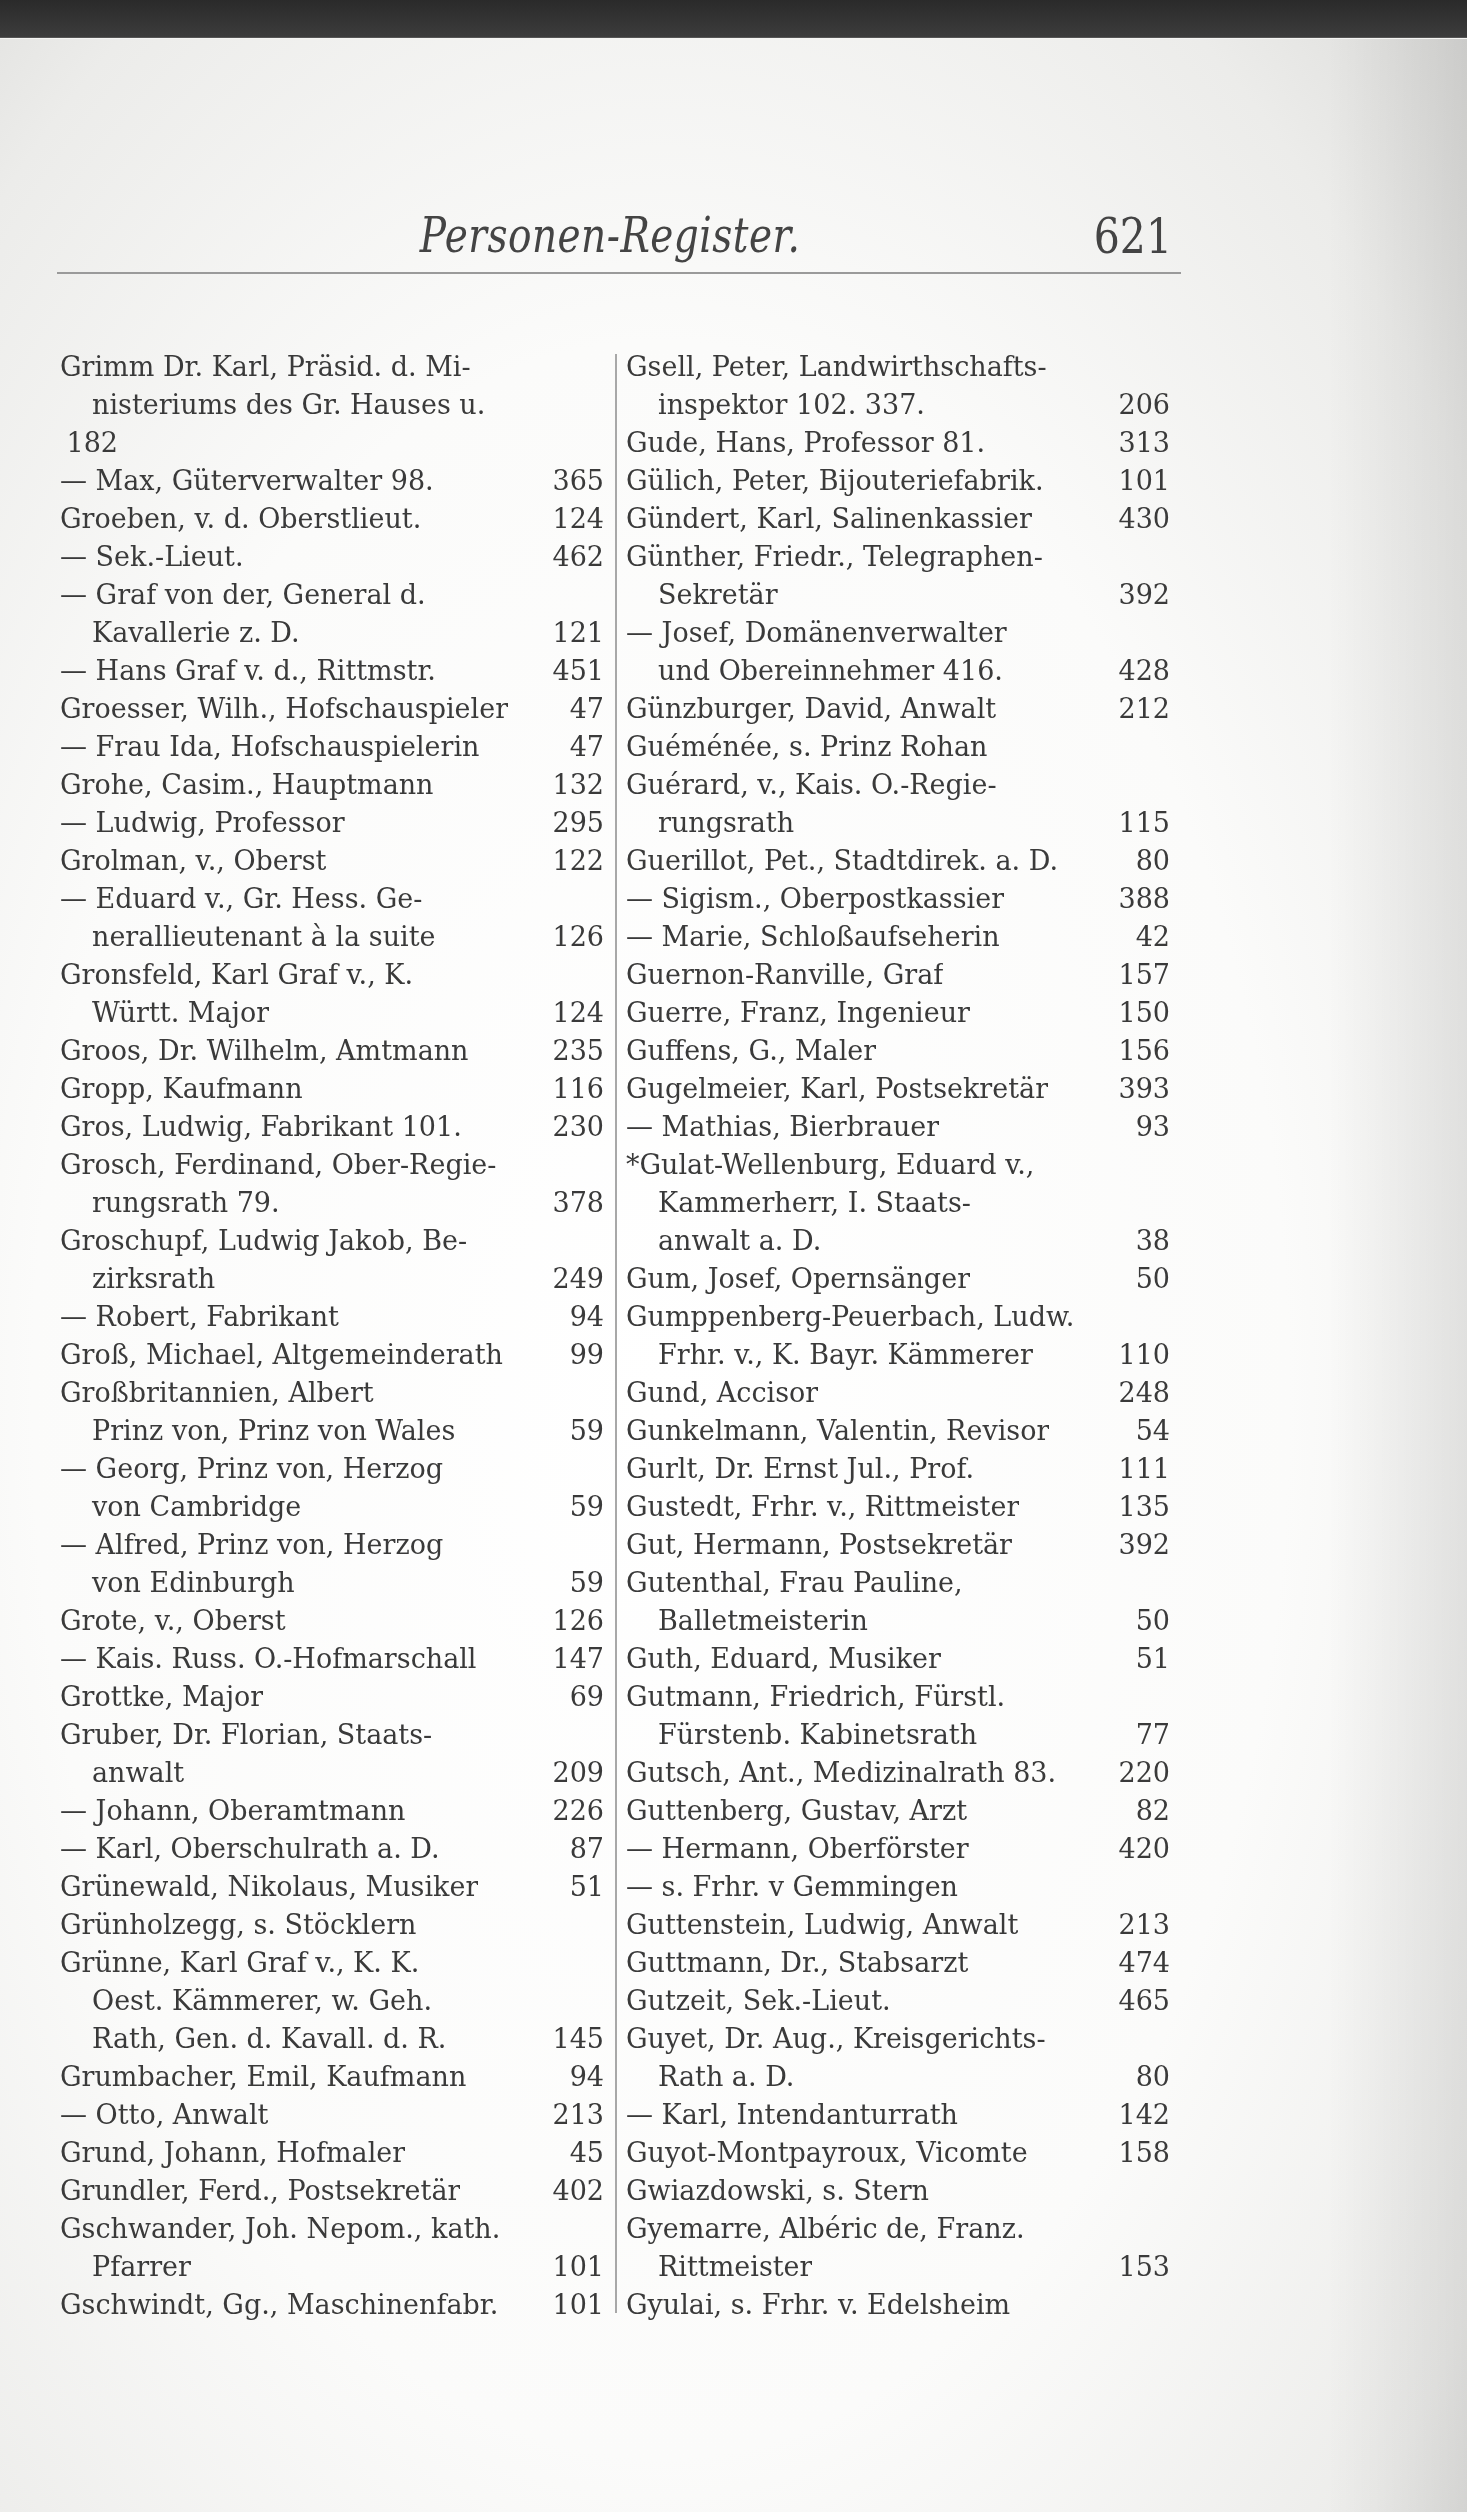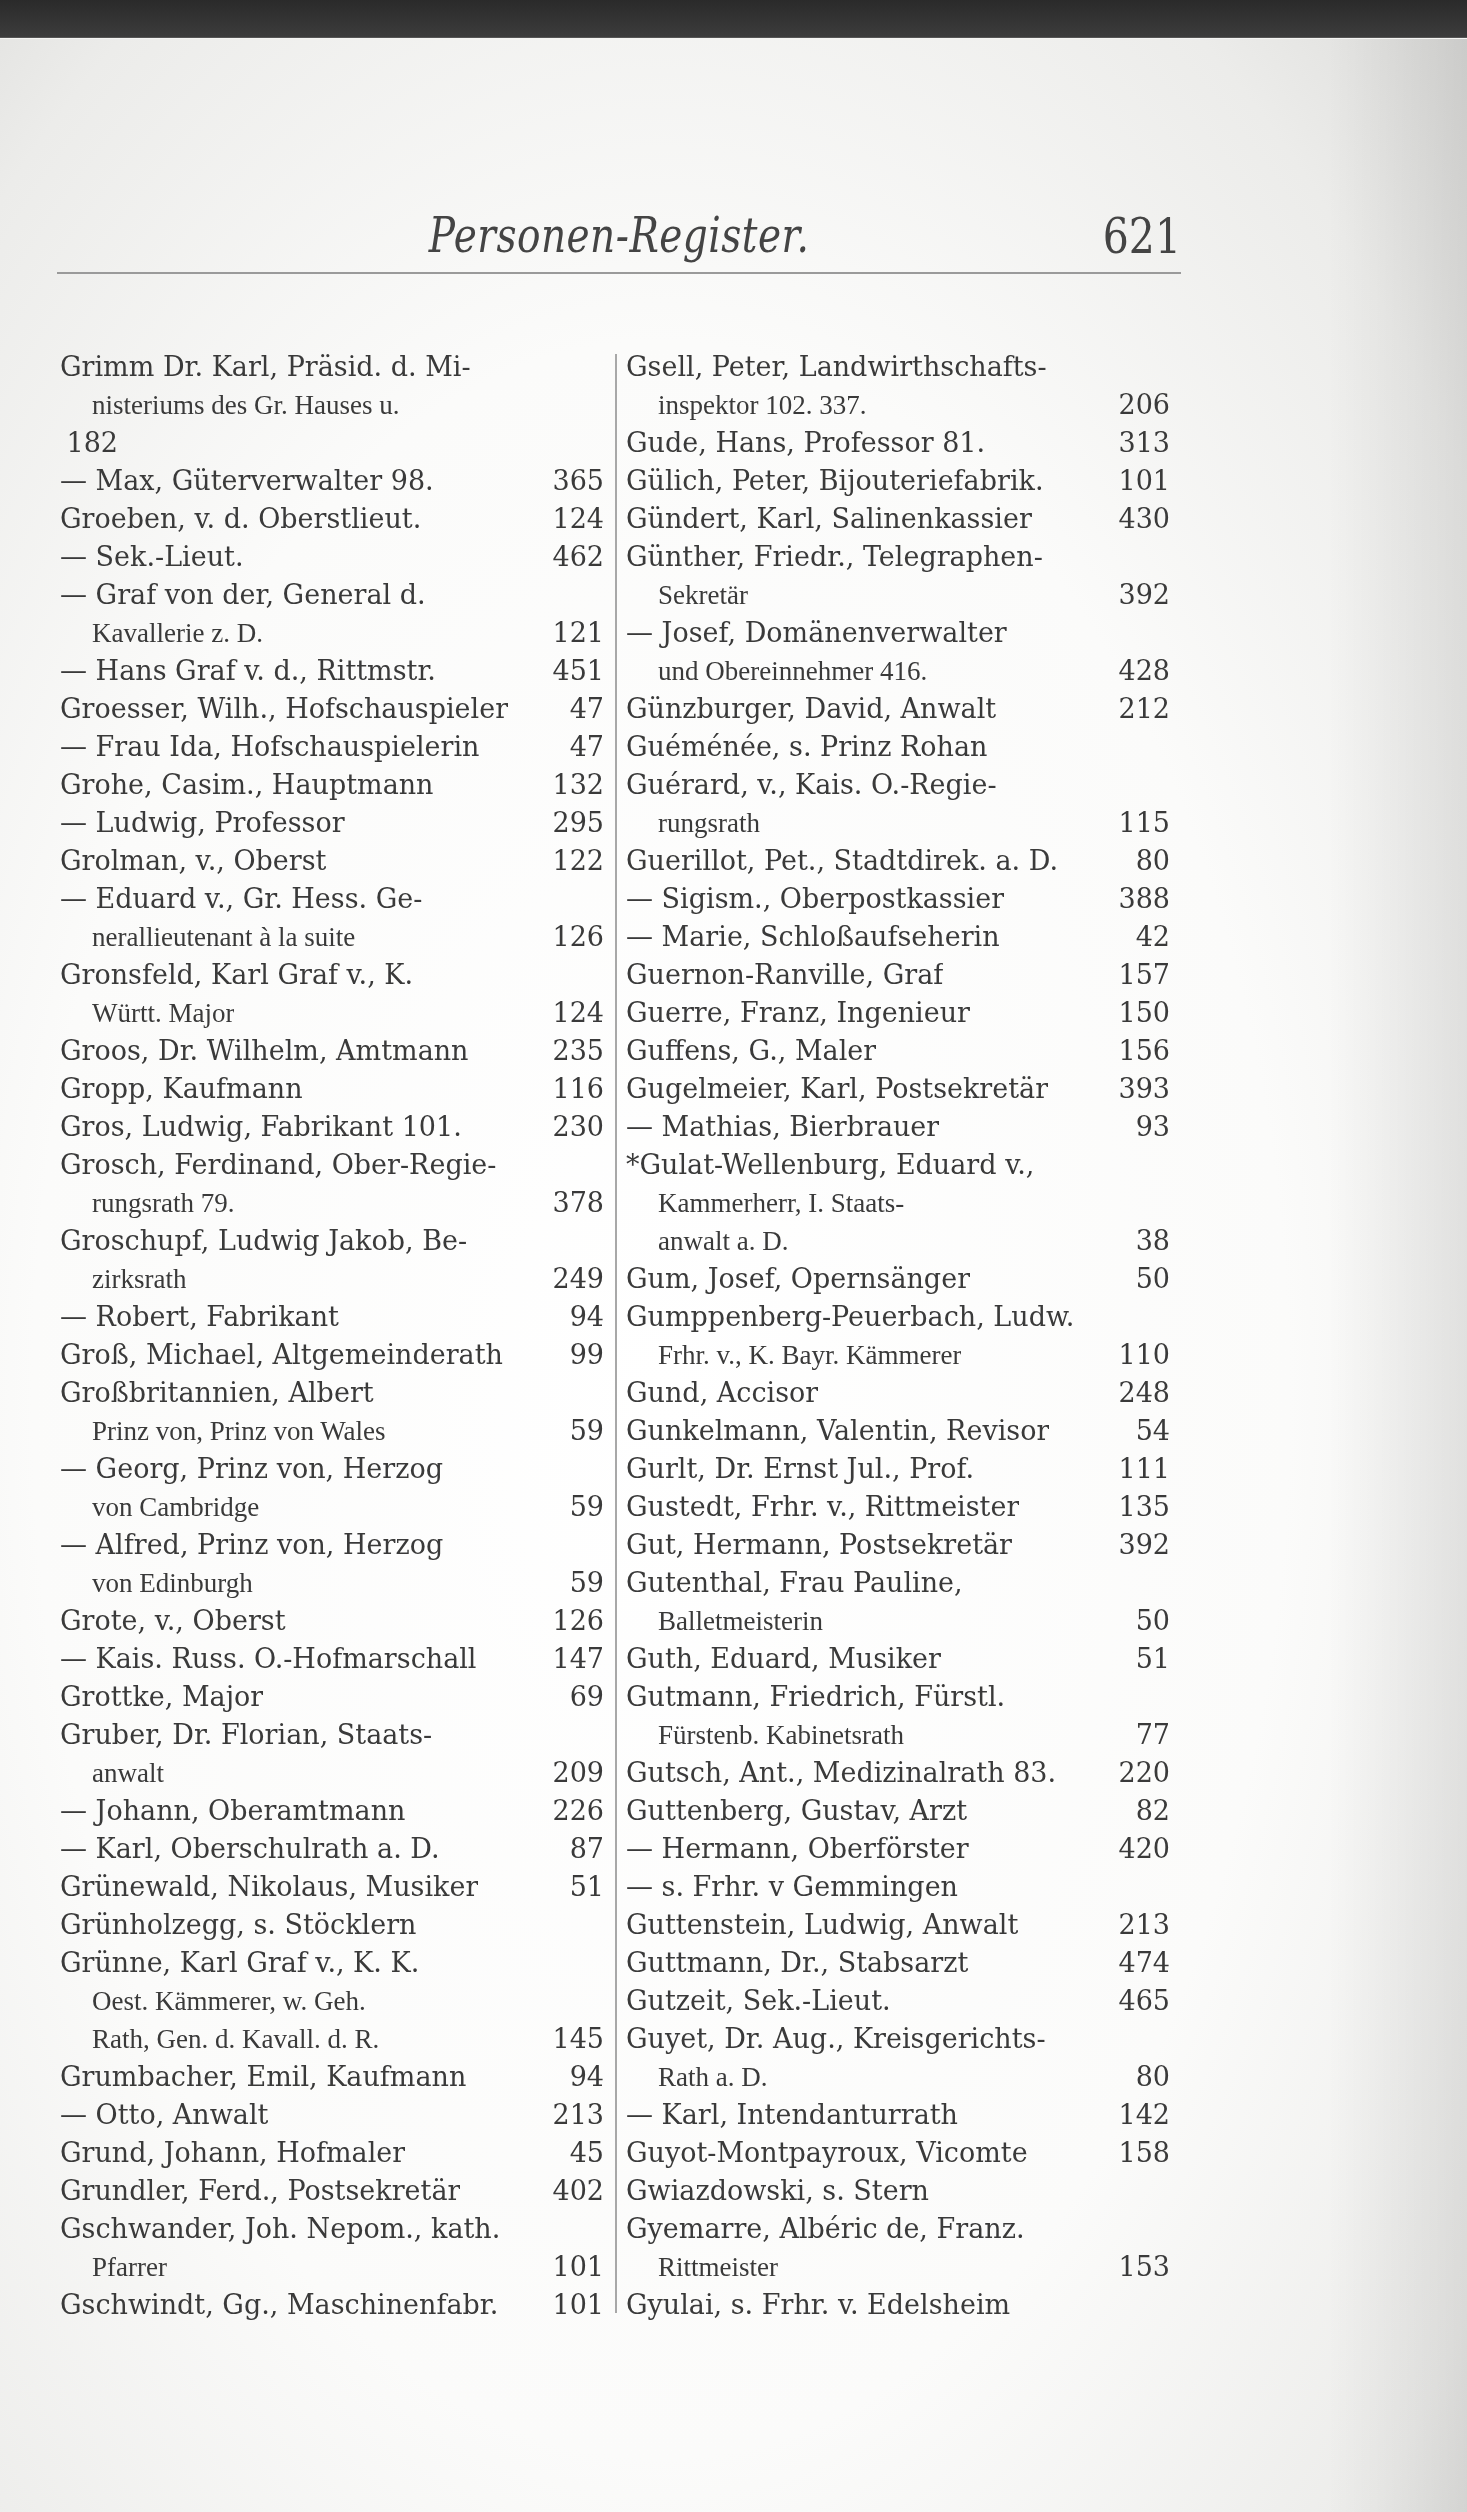--- a/index.html
+++ b/index.html
@@ -16,21 +16,21 @@
   }
   .page {
     position: absolute; left: 0; top: 39px; width: 1468px; height: 2474px;
     background: radial-gradient(ellipse at 45% 55%, #ffffff 0%, #fbfbfa 55%, #ececea 85%, #dcdcda 100%);
   }
   .right-shade {
     position: absolute; right: 0; top: 39px; width: 141px; height: 2474px;
     background: linear-gradient(to right, rgba(0,0,0,0), rgba(0,0,0,0.08));
   }
   .header {
-    position: absolute; left: 57px; top: 207px; width: 1124px; height: 60px; text-decoration: underline;
+    position: absolute; left: 48px; top: 207px; width: 1124px; height: 60px; text-decoration: underline;
   }
   .header-title {
     position: absolute; left: 0; width: 100%; top: 0; text-align: center;
     font-size: 39px; letter-spacing: 0.5px; font-style: italic; color: #444;
     transform: scaleY(1.25); transform-origin: top;
   }
   .header-page {
     position: absolute; right: 0; top: 0; font-size: 41px; color: #444;
     transform: scaleY(1.2); transform-origin: top;
   }
@@ -43,21 +43,21 @@
   .col-left { left: 60px; text-align: center; }
   .col-right { left: 626px; text-align: center; }
   .divider {
     position: absolute; left: 615px; top: 354px; width: 1.6px; height: 1959px; background: #a8a8a8;
   }
   .line {
     position: relative; height: 38px; line-height: 38px; font-size: 27px;
     white-space: nowrap; display: flex; justify-content: space-between;
   }
   .line .txt { overflow: hidden; }
-  .line.cont .txt { padding-left: 32px; font-family: Liberation Serif, serif; }
+  .line.cont .txt { padding-left: 32px; }
   .line.dash .txt::before { content: "— "; }
   .line .pg { flex: none; padding-left: 6.5px; color: #3a3a3a; }
 </style>
 </head>
 <body>
 
 <div class="top-band"></div>
 <div class="page"></div>
 <div class="right-shade"></div>
 

